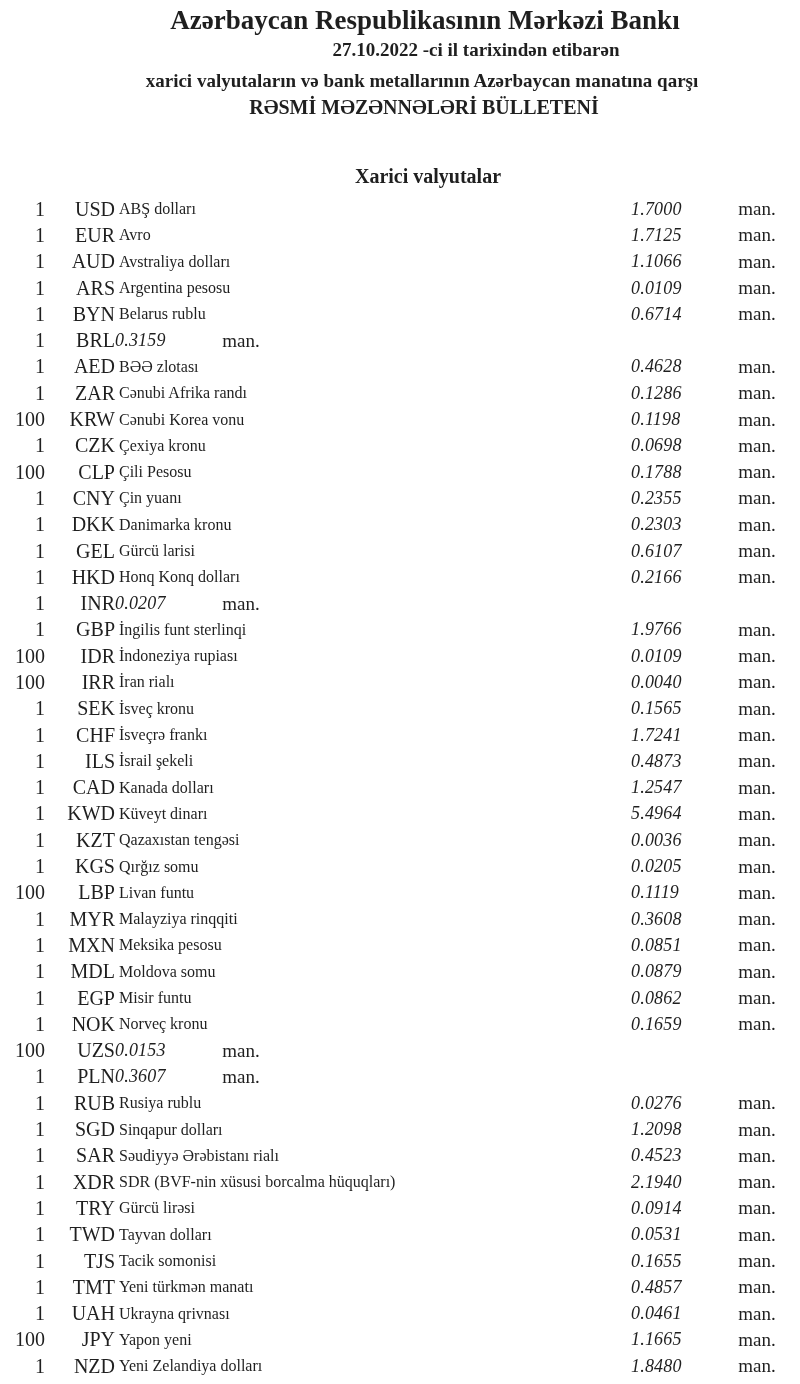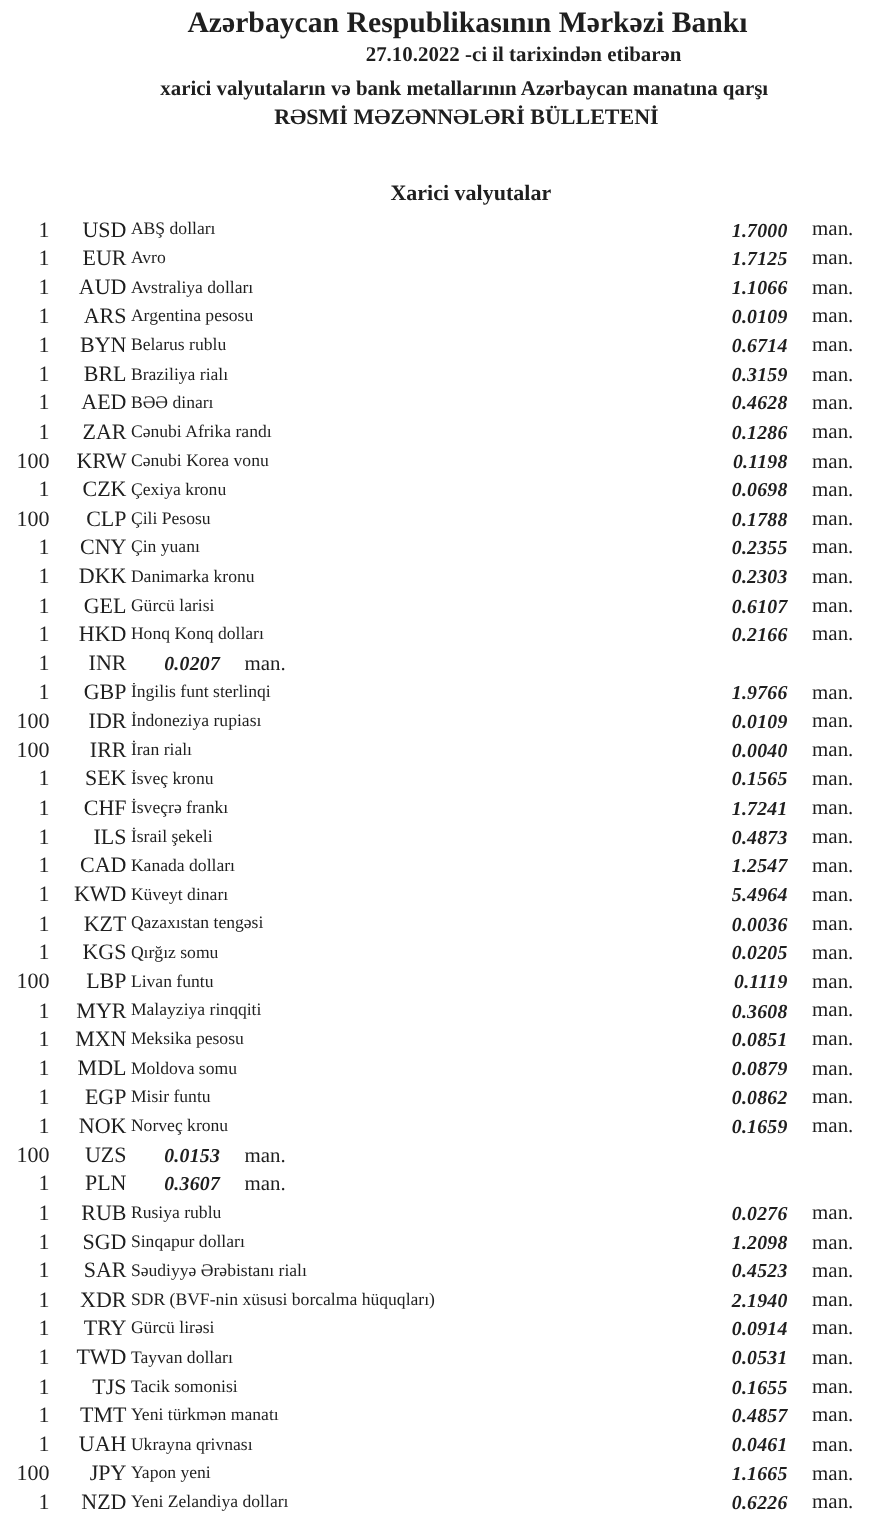--- a/index.html
+++ b/index.html
@@ -23,21 +23,21 @@
   }
   .rates-table{margin-top:6px;}
   .row{
     display:flex;align-items:center;
     height:26.31px;
     padding-right:16px;
   }
   .qty{width:45px;text-align:right;font-size:20px;flex:none;}
   .code{width:64px;margin-left:6px;text-align:right;font-size:20px;flex:none;}
   .name{flex:1;margin-left:4px;font-size:16px;white-space:nowrap;overflow:hidden;}
-  .rate{width:85px;text-align:right;font-size:18px;font-weight:bold;font-style:italic;flex:none;letter-spacing:0.2px;}
+  .rate{width:85px;text-align:left;font-size:18px;font-weight:normal;font-style:italic;flex:none;letter-spacing:0.2px;}
   .man{width:68px;padding-left:14px;box-sizing:border-box;font-size:19px;flex:none;text-align:center;}
 </style>
 </head>
 <body>
 
 <div class="page">
   <div class="hl h1">Azərbaycan Respublikasının Mərkəzi Bankı</div>
   <div class="hl h2">27.10.2022 -ci il tarixindən etibarən</div>
   <div class="hl h3">xarici valyutaların və bank metallarının Azərbaycan manatına qarşı</div>
   <div class="hl h4">RƏSMİ MƏZƏNNƏLƏRİ BÜLLETENİ</div>
@@ -76,28 +76,27 @@
       <div class="row">
         <span class="qty">1</span>
         <span class="code">BYN</span>
         <span class="name">Belarus rublu</span>
         <span class="rate">0.6714</span>
         <span class="man">man.</span>
       </div>
       <div class="row">
         <span class="qty">1</span>
         <span class="code">BRL</span>
-        <span class="name">Braziliya rialı</span>
         <span class="rate">0.3159</span>
         <span class="man">man.</span>
       </div>
       <div class="row">
         <span class="qty">1</span>
         <span class="code">AED</span>
-        <span class="name">BƏƏ dinarı</span>
+        <span class="name">BƏƏ zlotası</span>
         <span class="rate">0.4628</span>
         <span class="man">man.</span>
       </div>
       <div class="row">
         <span class="qty">1</span>
         <span class="code">ZAR</span>
         <span class="name">Cənubi Afrika randı</span>
         <span class="rate">0.1286</span>
         <span class="man">man.</span>
       </div>
@@ -347,17 +346,17 @@
         <span class="qty">100</span>
         <span class="code">JPY</span>
         <span class="name">Yapon yeni</span>
         <span class="rate">1.1665</span>
         <span class="man">man.</span>
       </div>
       <div class="row">
         <span class="qty">1</span>
         <span class="code">NZD</span>
         <span class="name">Yeni Zelandiya dolları</span>
-        <span class="rate">0.6226</span>
+        <span class="rate">1.8480</span>
         <span class="man">man.</span>
       </div>
     </div>
 </div>
 
 </body></html>

